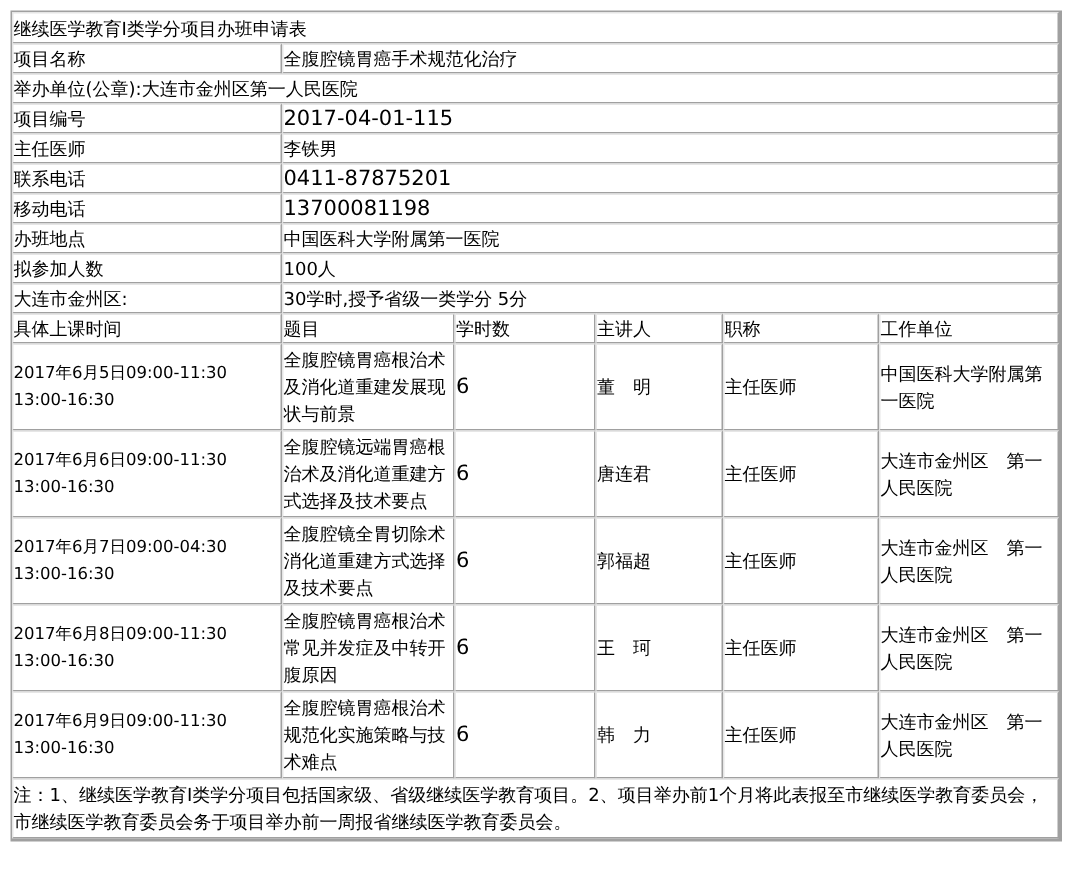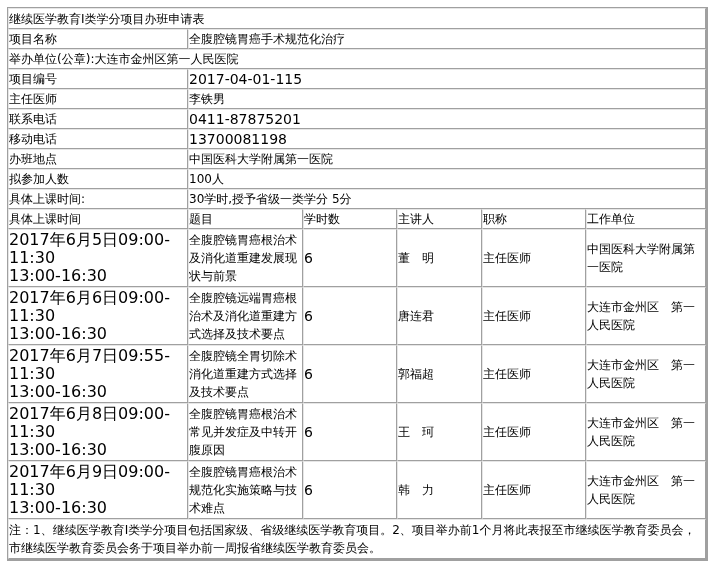--- a/index.html
+++ b/index.html
@@ -15,21 +15,21 @@
     border-right: 1px solid #a0a0a0; border-bottom: 1px solid #a0a0a0;
     border-top: 1px solid #e6e6e6; border-left: 1px solid #e6e6e6;
     padding: 0; vertical-align: middle; line-height: 18px;
     overflow: hidden;
   }
   tr.r22 td { height: 18px; }
   tr.rtitle td { height: 19px; }
   td.left { text-align: left; }
   tr.data td { height: 56px; }
   td.topic { line-height: 18px; padding: 0 1px; }
-  td.time { line-height: 19px; font-size: 16px; }
+  td.time { line-height: 19px; font-size: 11px; }
   td.small { font-size: 14px; }
   td.note { text-align: left; line-height: 19px; height: 38px; padding: 0; margin-top: 16px; }
   .wrap { display: block; }
 </style>
 </head>
 <body>
 
 <table class="form">
   <colgroup>
     <col style="width:180px">
@@ -68,21 +68,21 @@
       </tr>
   <tr class="r22">
         <td>办班地点</td>
         <td colspan="5">中国医科大学附属第一医院</td>
       </tr>
   <tr class="r22">
         <td>拟参加人数</td>
         <td colspan="5">100人</td>
       </tr>
   <tr class="r22">
-        <td>具体上课时间:</td>
+        <td>大连市金州区:</td>
         <td colspan="5">30学时,授予省级一类学分 5分</td>
       </tr>
 
   <tr class="r22">
     <td>具体上课时间</td>
     <td>题目</td>
     <td>学时数</td>
     <td>主讲人</td>
     <td>职称</td>
     <td>工作单位</td>
@@ -105,21 +105,21 @@
           <span class="wrap">13:00-16:30</span>
         </td>
     <td class="topic">全腹腔镜远端胃癌根治术及消化道重建方式选择及技术要点</td>
     <td class="small">6</td>
     <td>唐连君</td>
     <td>主任医师</td>
     <td>大连市金州区　第一人民医院</td>
   </tr>
   <tr class="data">
     <td class="time">
-          <span class="wrap">2017年6月7日09:55-11:30</span>
+          <span class="wrap">2017年6月7日09:00-04:30</span>
           <span class="wrap">13:00-16:30</span>
         </td>
     <td class="topic">全腹腔镜全胃切除术消化道重建方式选择及技术要点</td>
     <td class="small">6</td>
     <td>郭福超</td>
     <td>主任医师</td>
     <td>大连市金州区　第一人民医院</td>
   </tr>
   <tr class="data">
     <td class="time">

